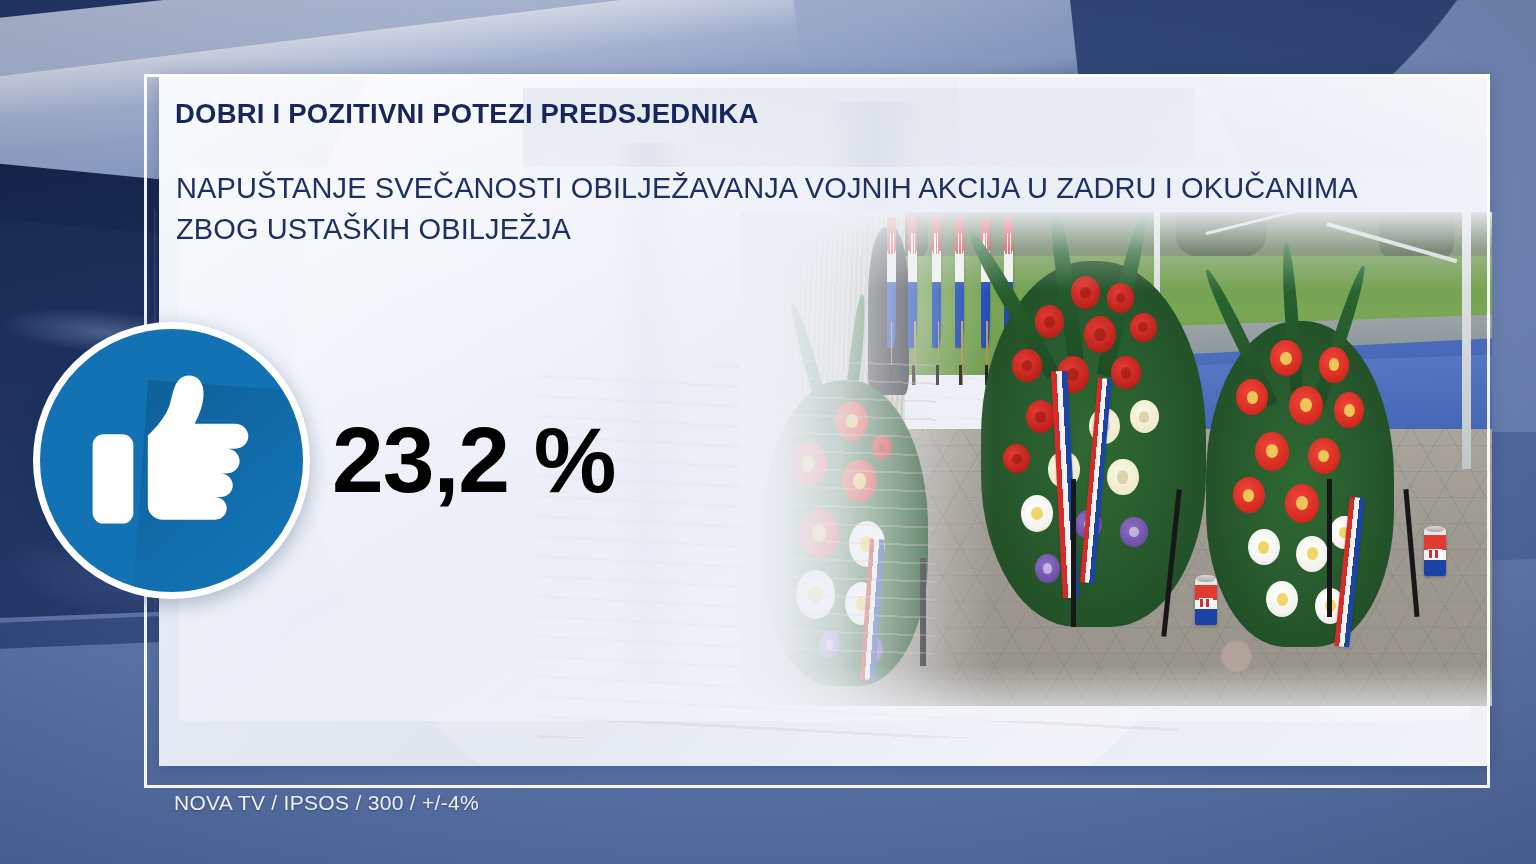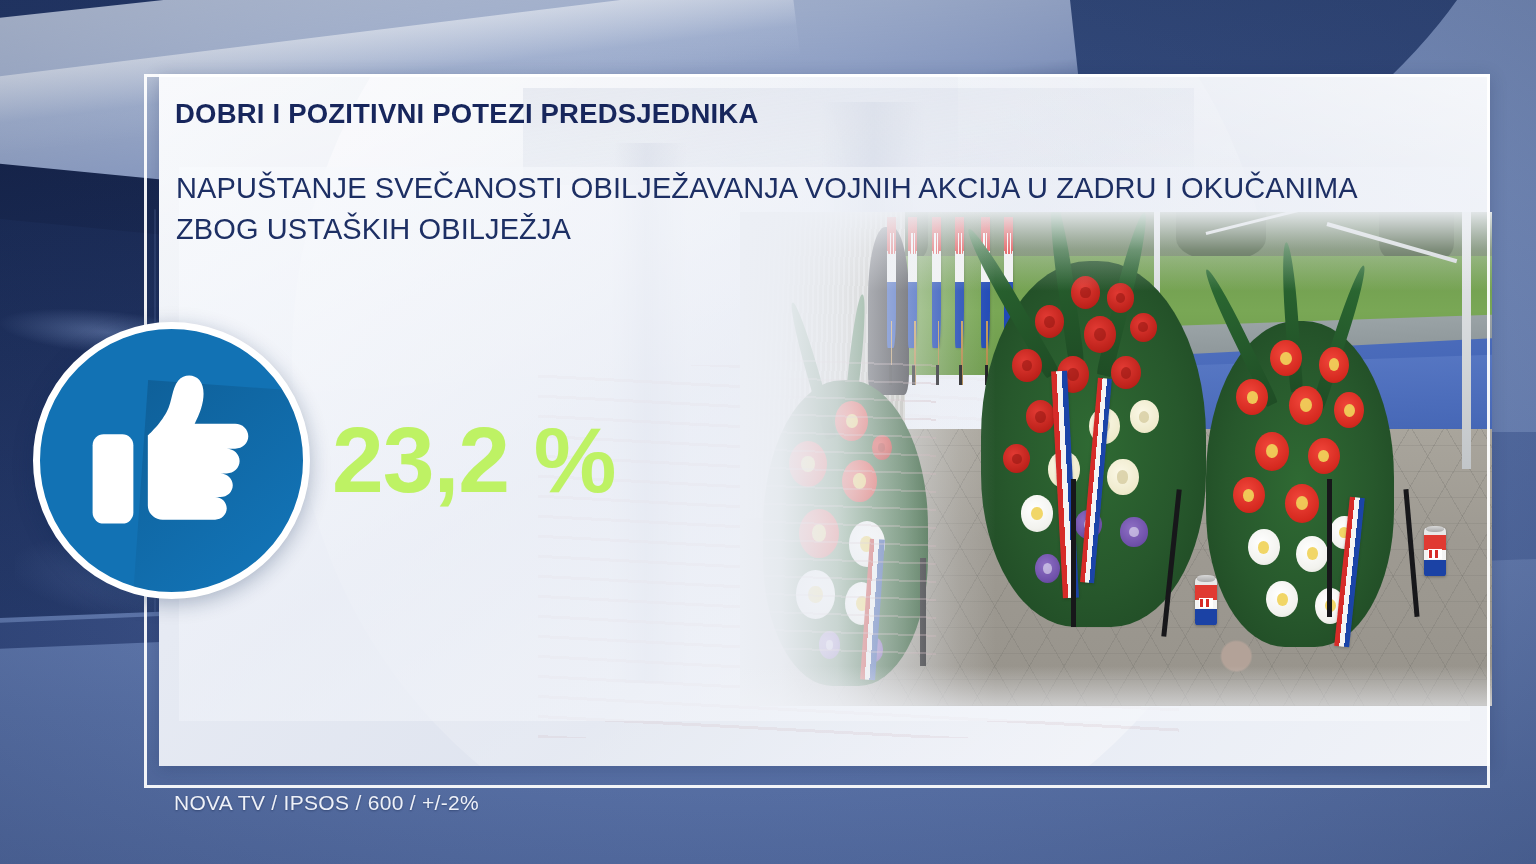--- a/index.html
+++ b/index.html
@@ -350,21 +350,21 @@
   .badge-shadow {
     position:absolute; left:38%; top:22%; width:78%; height:86%;
     background:linear-gradient(135deg,rgba(10,72,118,.42) 0%,rgba(10,72,118,0) 68%);
     transform:rotate(4deg);
   }
   .thumb-svg { position:absolute; left:0; top:0; width:100%; height:100%; }
 
   .pct {
     position:absolute; left:332px; top:407px;
     font-size:93px; font-weight:bold; letter-spacing:-1px;
-    color:#bef264;
+    color:#000000;
     white-space:nowrap;
     text-align:center;
   }
 
   .source {
     position:absolute; left:174px; top:791px;
     font-size:21px; color:#eef1f8; letter-spacing:.3px;
     text-shadow:0 1px 2px rgba(18,34,70,.45);
     white-space:nowrap;
   }
@@ -577,13 +577,13 @@
              C69.0 63.9 71.0 65.8 71.0 68.2
              C71.0 70.6 69.0 72.5 66.6 72.5
              L46.6 72.5
              C43.5 72.5 41 70.1 41 67.1
              Z" fill="#ffffff"></path>
   </svg>
 </div>
 
 <div class="pct">23,2 %</div>
 
-<div class="source">NOVA TV / IPSOS / 600 / +/-2%</div>
+<div class="source">NOVA TV / IPSOS / 300 / +/-4%</div>
 
 </body></html>

